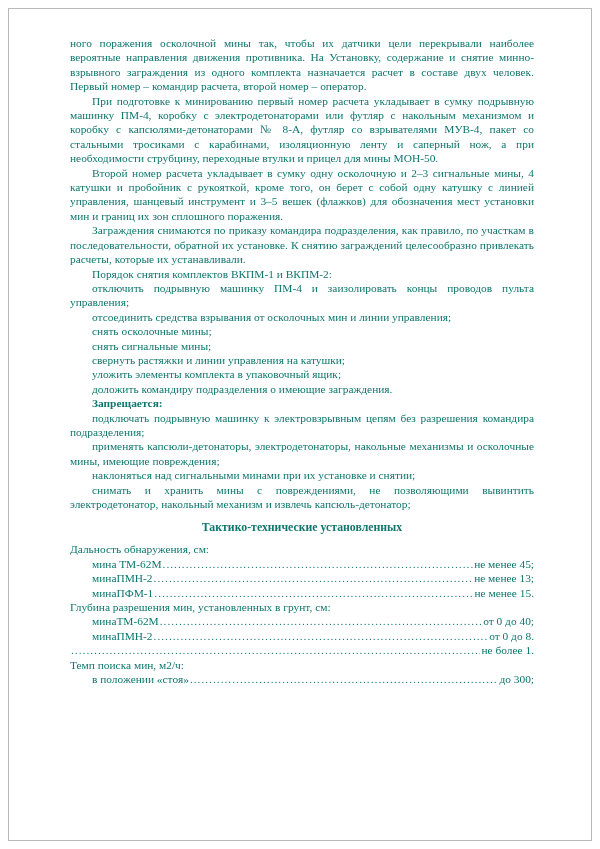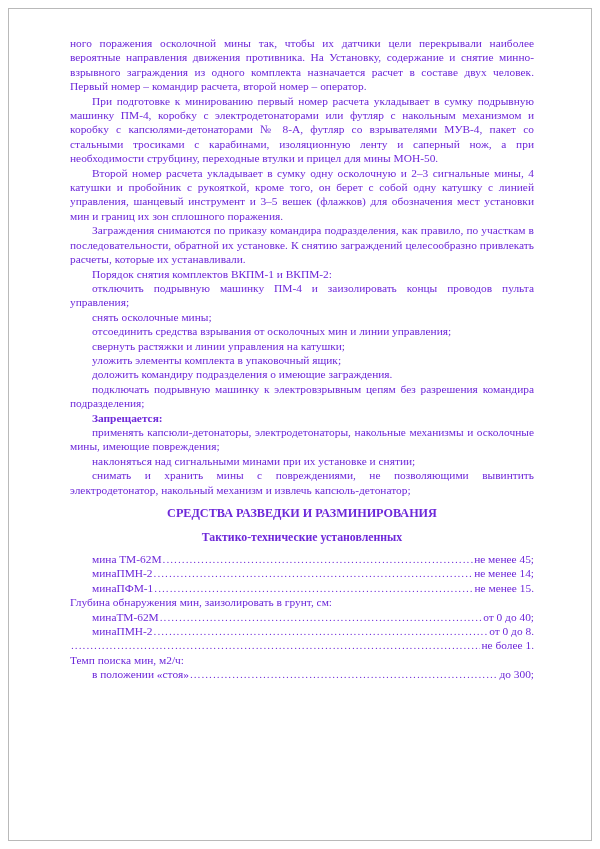--- a/index.html
+++ b/index.html
@@ -6,21 +6,21 @@
     margin: 0;
     padding: 0;
     background: #ffffff;
   }
   .page {
     position: relative;
     width: 600px;
     height: 849px;
     background: #ffffff;
     font-family: "Liberation Serif", "DejaVu Serif", serif;
-    color: #6d28d9;
+    color: #0f766e;
     overflow: hidden;
   }
   .page-border {
     position: absolute;
     inset: 8px;
     border: 1px solid #b9b9b9;
     pointer-events: none;
   }
   .content {
     position: absolute;
@@ -82,61 +82,64 @@
   <div class="page-border"></div>
   <div class="content">
 
     <p class="para">ного поражения осколочной мины так, чтобы их датчики цели перекрывали наиболее вероятные направления движения противника. На Установку, содержание и снятие минно-взрывного заграждения из одного комплекта назначается расчет в составе двух человек. Первый номер – командир расчета, второй номер – оператор.</p>
     <p class="para indent">При подготовке к минированию первый номер расчета укладывает в сумку подрывную машинку ПМ-4, коробку с электродетонаторами или футляр с накольным механизмом и коробку с капсюлями-детонаторами № 8-А, футляр со взрывателями МУВ-4, пакет со стальными тросиками с карабинами, изоляционную ленту и саперный нож, а при необходимости струбцину, переходные втулки и прицел для мины МОН-50.</p>
     <p class="para indent">Второй номер расчета укладывает в сумку одну осколочную и 2–3 сигнальные мины, 4 катушки и пробойник с рукояткой, кроме того, он берет с собой одну катушку с линией управления, шанцевый инструмент и 3–5 вешек (флажков) для обозначения мест установки мин и границ их зон сплошного поражения.</p>
     <p class="para indent">Заграждения снимаются по приказу командира подразделения, как правило, по участкам в последовательности, обратной их установке. К снятию заграждений целесообразно привлекать расчеты, которые их устанавливали.</p>
     <p class="para indent">Порядок снятия комплектов ВКПМ-1 и ВКПМ-2:</p>
 
     <p class="para indent">отключить подрывную машинку ПМ-4 и заизолировать концы проводов пульта управления;</p>
+    <p class="para indent">отсоединить средства взрывания от осколочных мин и линии управления;</p>
     <p class="para indent">снять осколочные мины;</p>
-    <p class="para indent">отсоединить средства взрывания от осколочных мин и линии управления;</p>
+    <p class="para indent">снять сигнальные мины;</p>
     <p class="para indent">свернуть растяжки и линии управления на катушки;</p>
     <p class="para indent">уложить элементы комплекта в упаковочный ящик;</p>
     <p class="para indent">доложить командиру подразделения о имеющие заграждения.</p>
 
+    <p class="para indent bold">Запрещается:</p>
+
     <p class="para indent">подключать подрывную машинку к электровзрывным цепям без разрешения командира подразделения;</p>
-
-    <p class="para indent bold">Запрещается:</p>
     <p class="para indent">применять капсюли-детонаторы, электродетонаторы, накольные механизмы и осколочные мины, имеющие повреждения;</p>
     <p class="para indent">наклоняться над сигнальными минами при их установке и снятии;</p>
     <p class="para indent">снимать и хранить мины с повреждениями, не позволяющими вывинтить электродетонатор, накольный механизм и извлечь капсюль-детонатор;</p>
 
-    <h2 class="section-heading">СРЕДСТВА РАЗВЕДКИ И РАЗМИНИРОВАНИЯ</h2>
 
 
     <h3 class="subsection-heading">Тактико-технические установленных</h3>
 
     <div class="specs">
 
+      <div class="spec-row">
+        <span class="spec-label">Дальность обнаружения, см:</span>
+      </div>
 
       <div class="spec-row sub">
         <span class="spec-label">мина ТМ-62М</span>
         <span class="spec-dots">............................................................................................................................................................................................................................................................................................................</span>
         <span class="spec-value">не менее 45;</span>
       </div>
 
       <div class="spec-row sub">
         <span class="spec-label">минаПМН-2</span>
         <span class="spec-dots">............................................................................................................................................................................................................................................................................................................</span>
-        <span class="spec-value">не менее 14;</span>
+        <span class="spec-value">не менее 13;</span>
       </div>
 
       <div class="spec-row sub">
         <span class="spec-label">минаПФМ-1</span>
         <span class="spec-dots">............................................................................................................................................................................................................................................................................................................</span>
         <span class="spec-value">не менее 15.</span>
       </div>
 
       <div class="spec-row">
-        <span class="spec-label">Глубина обнаружения мин, заизолировать в грунт, см:</span>
+        <span class="spec-label">Глубина разрешения мин, установленных в грунт, см:</span>
       </div>
 
       <div class="spec-row sub">
         <span class="spec-label">минаТМ-62М</span>
         <span class="spec-dots">............................................................................................................................................................................................................................................................................................................</span>
         <span class="spec-value">от 0 до 40;</span>
       </div>
 
       <div class="spec-row sub">
         <span class="spec-label">минаПМН-2</span>

